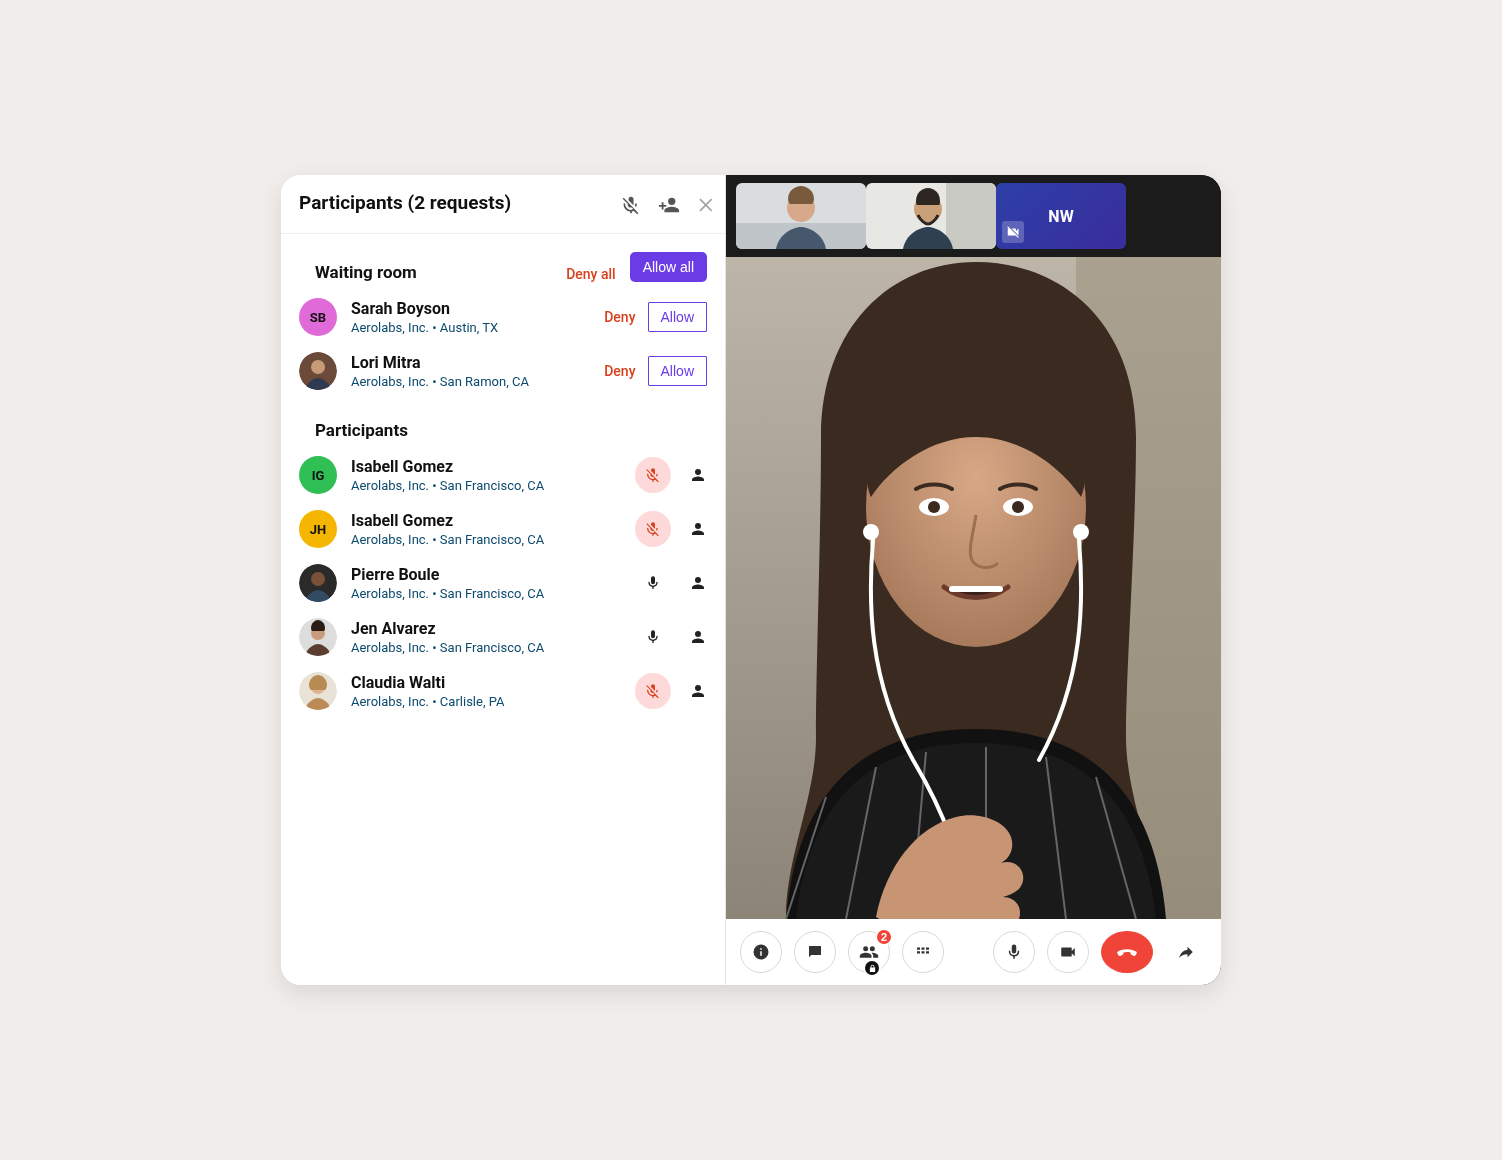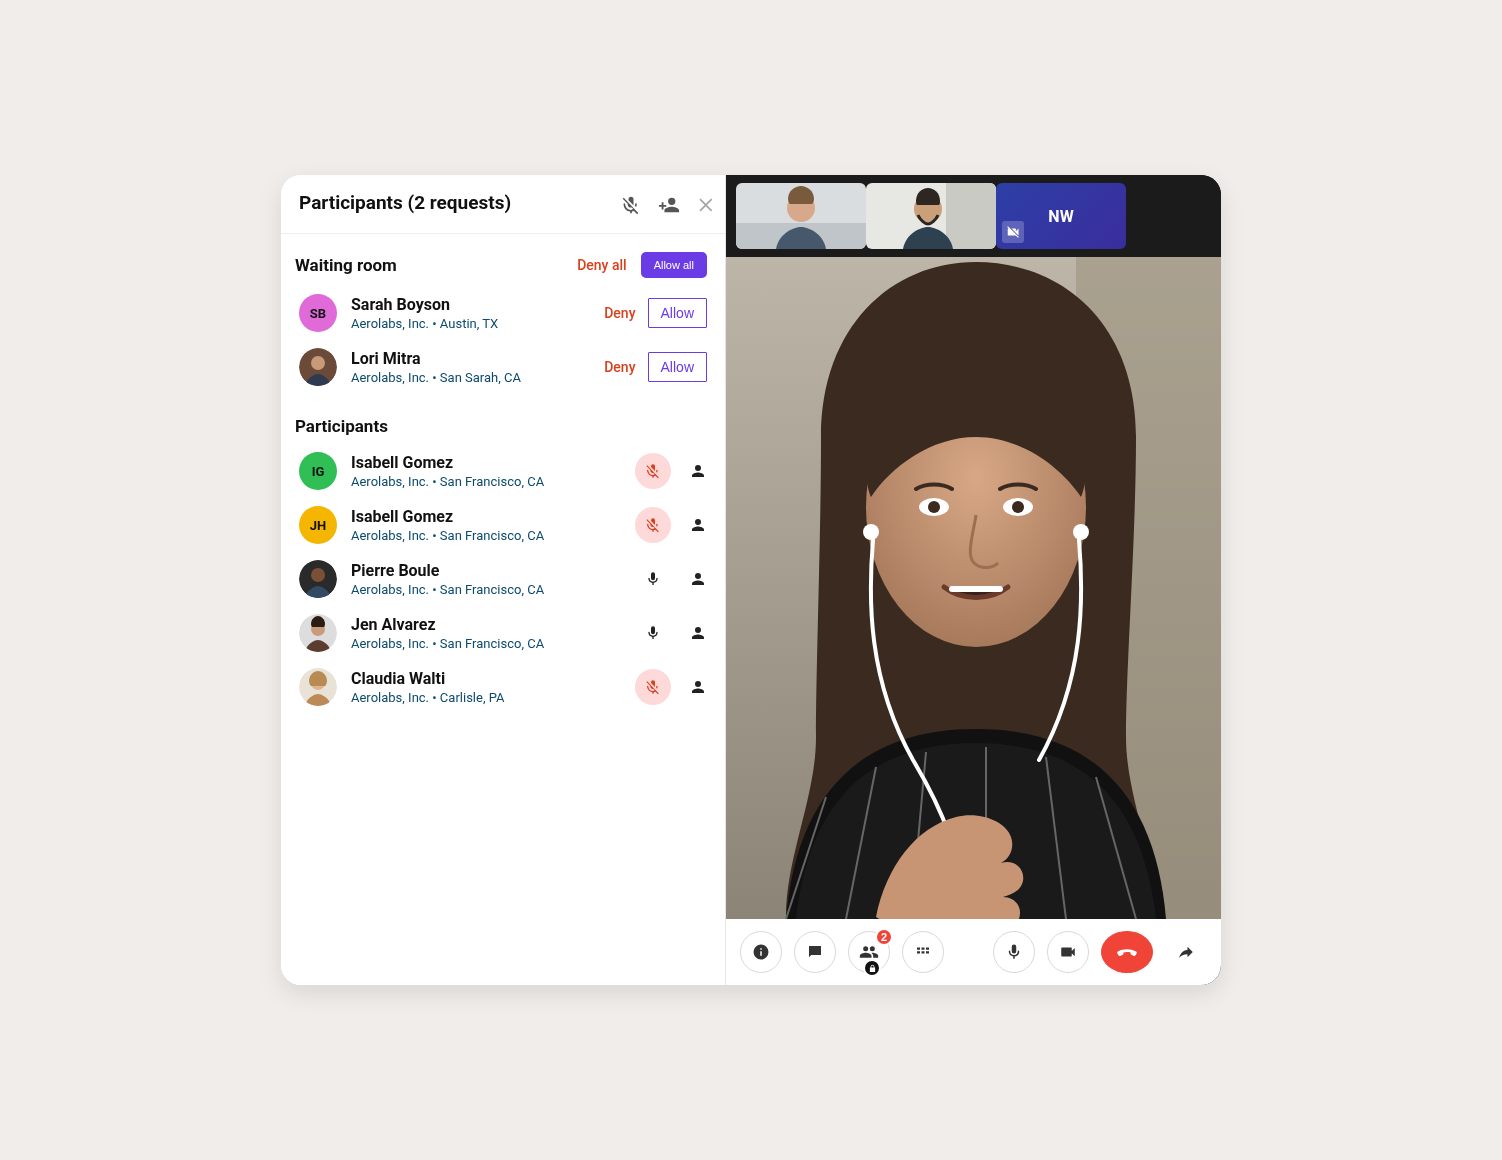--- a/index.html
+++ b/index.html
@@ -44,43 +44,43 @@
   .panel-header .icon-btn {
     width: 28px; height: 28px;
     display: flex; align-items: center; justify-content: center;
     margin-left: 10px;
     color: #555;
     cursor: pointer;
   }
   .panel-header .icon-btn.close { color: #9a9a9a; }
   .section-head {
     display: flex;
-    align-items: center;
-    padding: 18px 18px 8px 14px;
+    align-items: flex-end;
+    padding: 18px 18px 8px 34px;
   }
   .section-title {
     font-size: 17px;
     font-weight: 700;
     color: #111;
     flex: 1;
   }
   .link-danger {
     color: #d9411e;
     font-size: 14px;
     font-weight: 500;
     margin-right: 14px;
     cursor: pointer;
   }
   .btn-primary {
     background: #6b3be6;
     color: #fff;
     border: none;
     border-radius: 5px;
     padding: 7px 13px;
-    font-size: 11px;
+    font-size: 14px;
     font-weight: 500;
     cursor: pointer;
   }
   .btn-outline {
     background: #fff;
     color: #6b3be6;
     border: 1.5px solid #6b3be6;
     border-radius: 1px;
     padding: 6px 12px;
     font-size: 14px;
@@ -249,21 +249,21 @@
     <div class="row">
       <div class="avatar">
         <svg viewBox="0 0 38 38">
             <circle cx="19" cy="19" r="19" fill="#6b4a39"></circle>
             <circle cx="19" cy="15" r="7" fill="#c79a78"></circle>
             <path d="M6 38c2-9 10-12 13-12s11 3 13 12" fill="#2d3a52"></path>
           </svg>
       </div>
       <div class="person-info">
         <div class="person-name">Lori Mitra</div>
-        <div class="person-sub">Aerolabs, Inc.  •  San Sarah, CA</div>
+        <div class="person-sub">Aerolabs, Inc.  •  San Ramon, CA</div>
       </div>
       <span class="link-danger">Deny</span>
       <button class="btn-outline">Allow</button>
     </div>
 
     <div class="section-head" style="padding-top:22px">
       <div class="section-title">Participants</div>
     </div>
 
     <div class="row">

